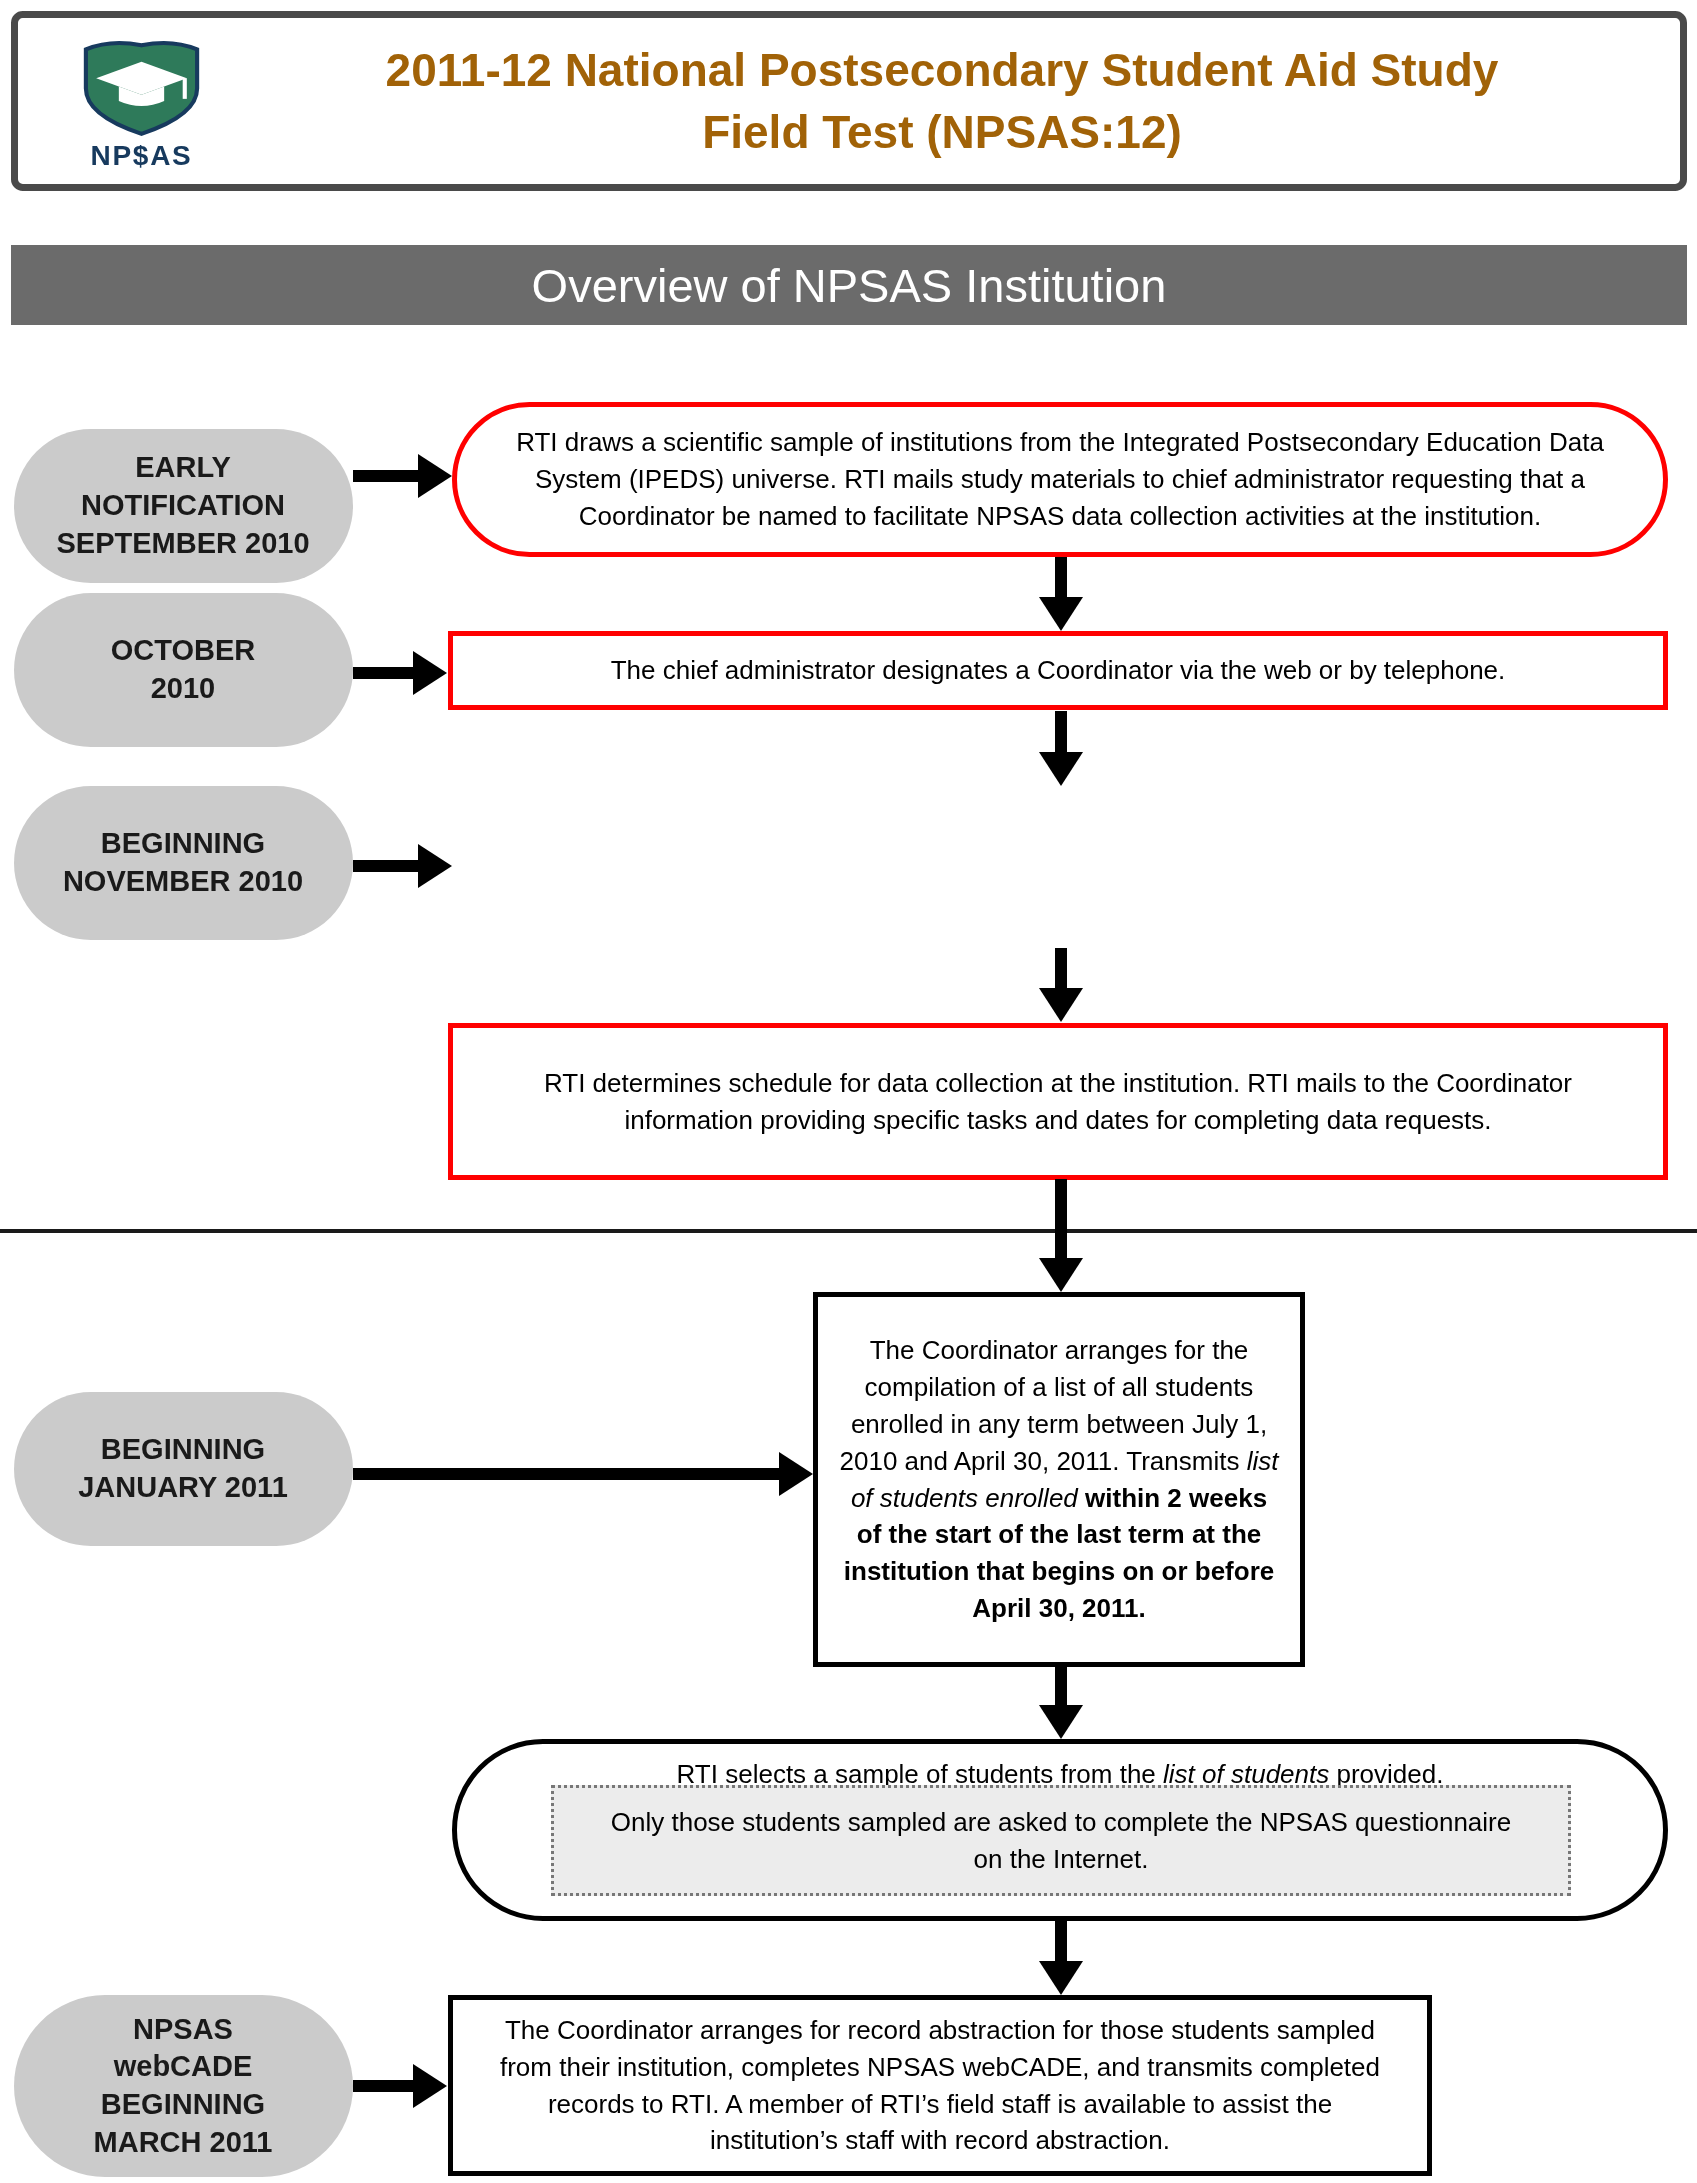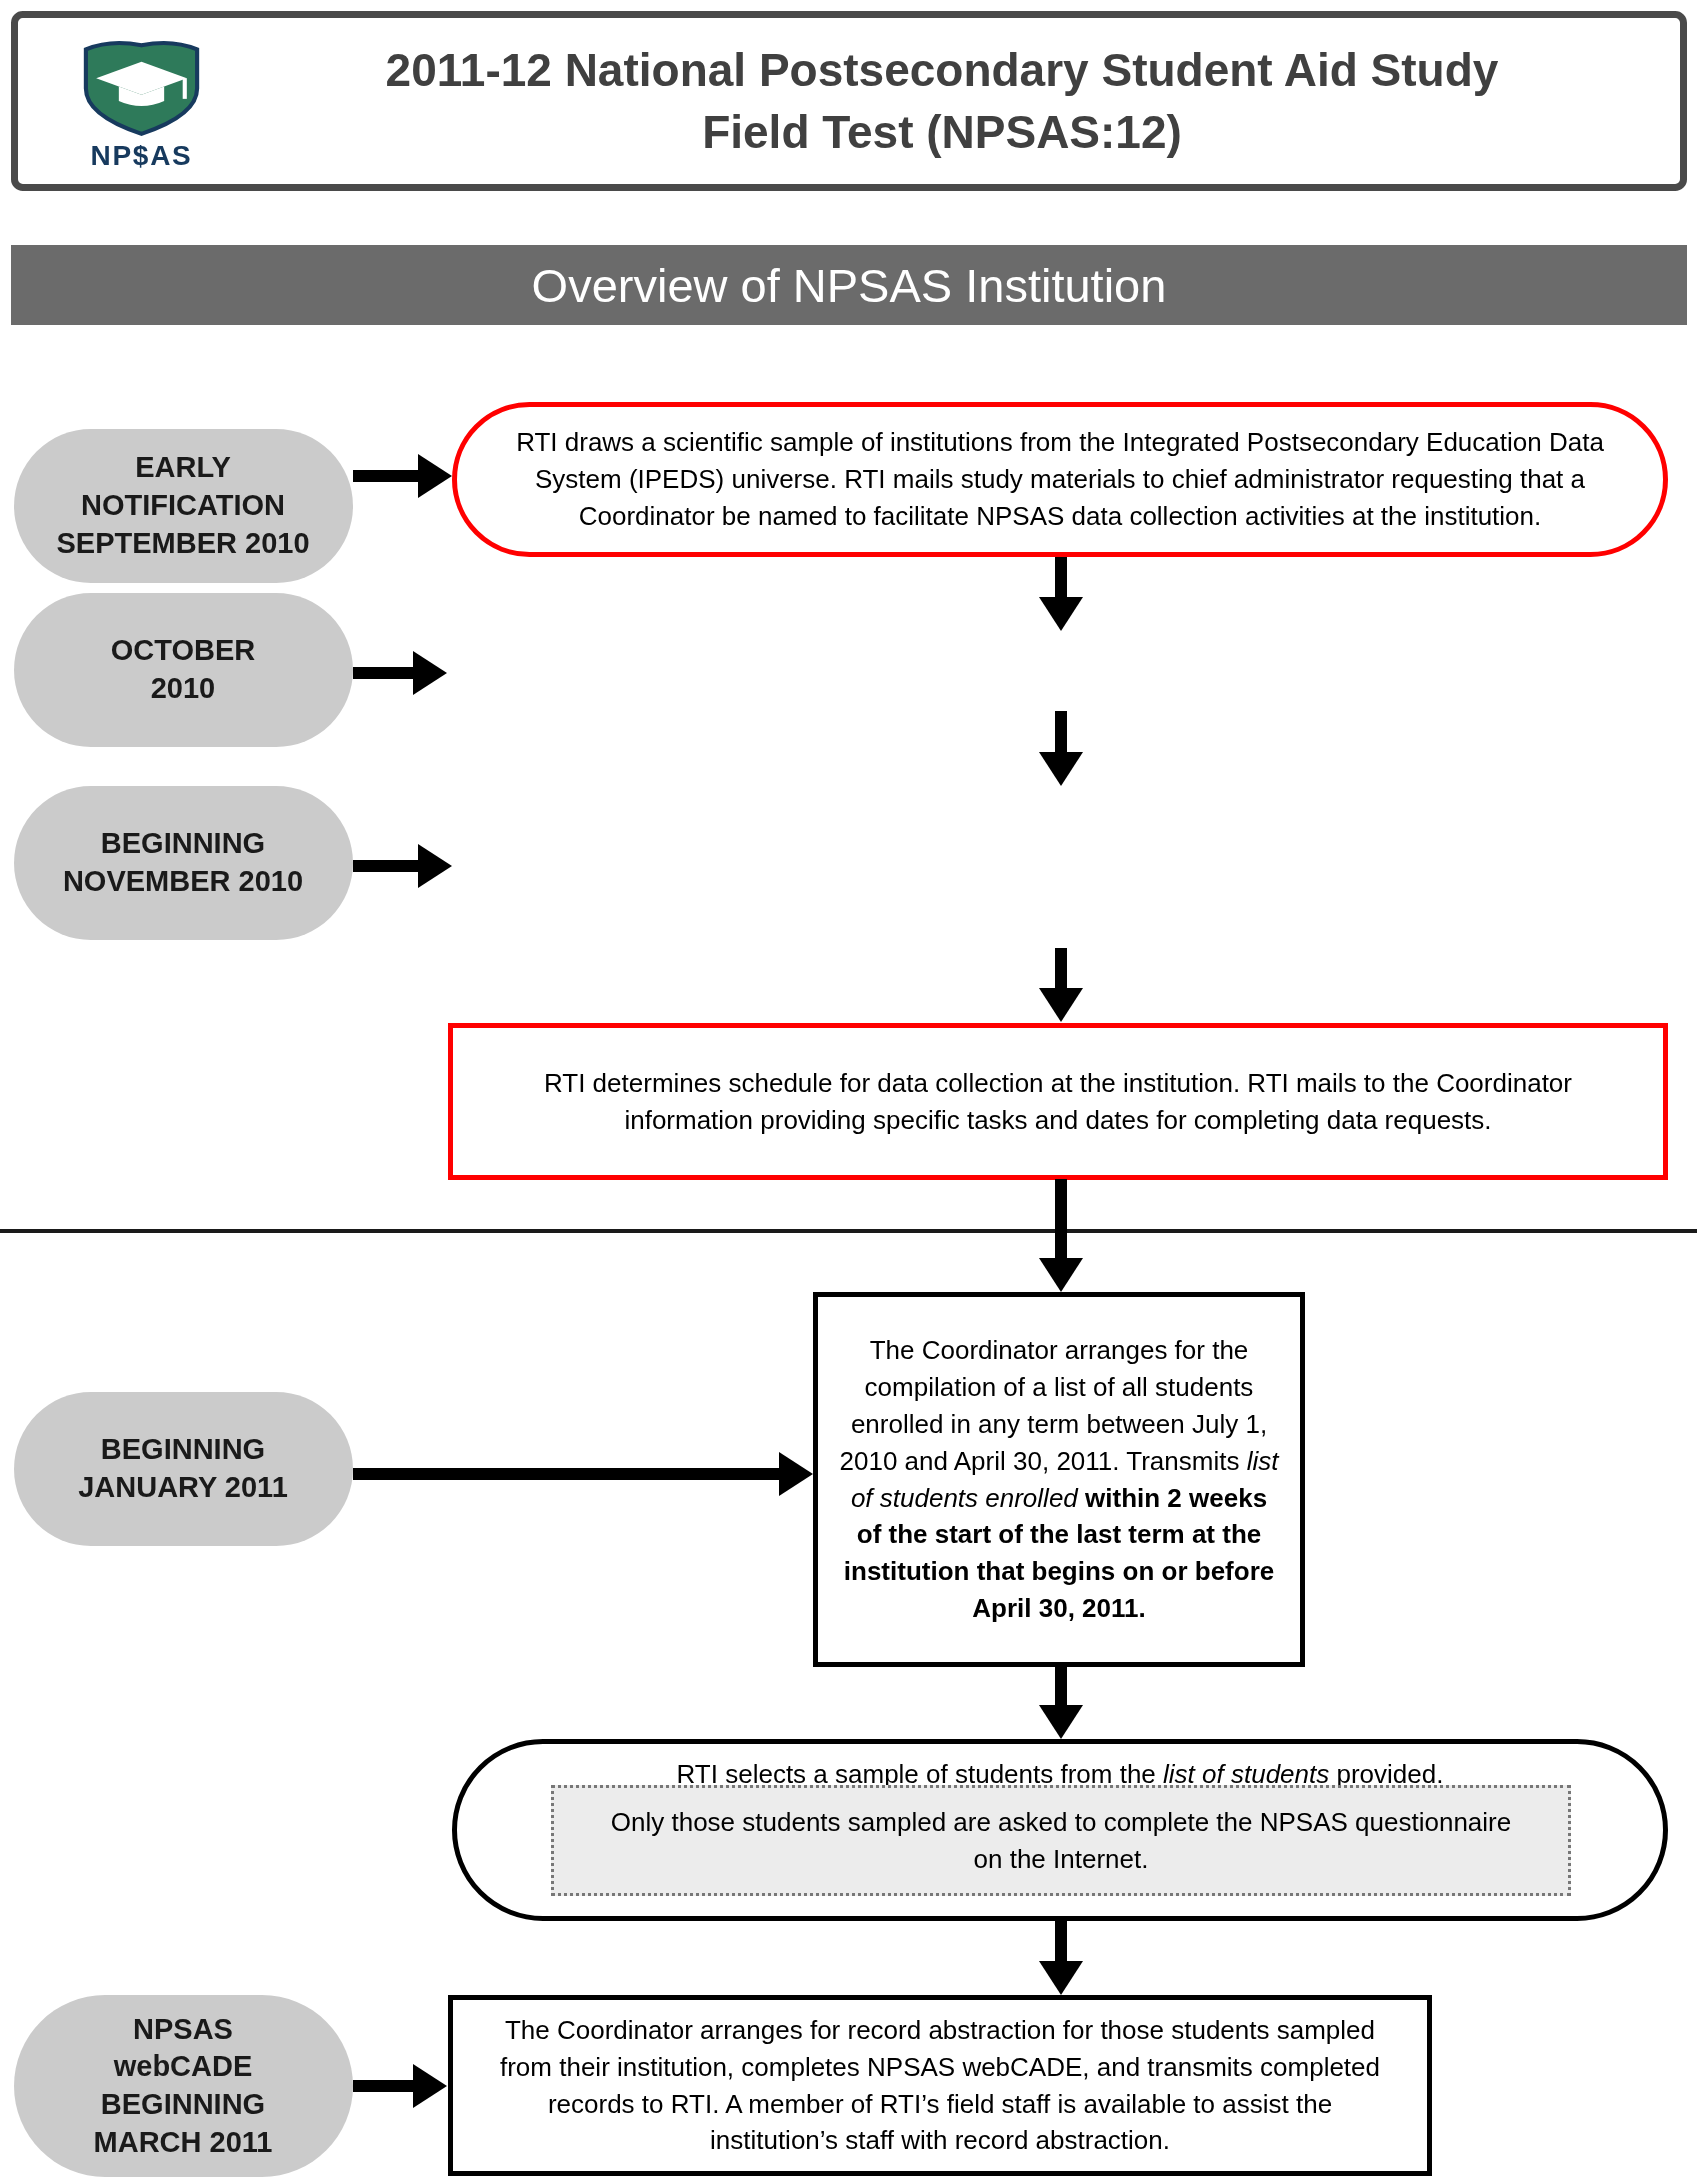--- a/index.html
+++ b/index.html
@@ -11,21 +11,21 @@
   .header-box {
     position:absolute; left:11px; top:11px; width:1676px; height:180px;
     border:7.6px solid #4a4a4a; border-radius:11.8px; background:#fff;
   }
   .logo { position:absolute; left:52px; top:17px; width:143px; text-align:center; }
   .logo svg { width:133px; height:103px; display:block; margin:0 auto; }
   .logo-label { font-weight:bold; font-size:28px; letter-spacing:1.7px; color:#173a5e; margin-top:1.7px; }
   .page-title {
     position:absolute; left:211px; right:25px; top:50%; transform:translateY(-50%);
     text-align:center; font-size:46px; font-weight:bold; line-height:1.35;
-    white-space:pre-line; color:#404040;
+    white-space:pre-line; color:#a16207;
   }
 
   
   .banner {
     position:absolute; left:11px; top:245px; width:1676px; height:80px;
     background:#6b6b6b; display:flex; align-items:center; justify-content:center;
   }
   .banner-title { color:#fff; font-size:47px; font-weight:400; }
 
   
@@ -128,20 +128,23 @@
 JANUARY 2011</div>
   <div class="tnode tnode-5">NPSAS
 webCADE
 BEGINNING
 MARCH 2011</div>
 
   <div class="step red-border step-a">
     <div>RTI draws a scientific sample of institutions from the Integrated Postsecondary Education Data System (IPEDS) universe. RTI mails study materials to chief administrator requesting that a Coordinator be named to facilitate NPSAS data collection activities at the institution.</div>
   </div>
 
+  <div class="step red-border step-b">
+    <div>The chief administrator designates a Coordinator via the web or by telephone.</div>
+  </div>
 
 
   <div class="step red-border step-d">
     <div>RTI determines schedule for data collection at the institution. RTI mails to the Coordinator information providing specific tasks and dates for completing data requests.</div>
   </div>
 
   <div class="step black-border step-e">
     <div><span>The Coordinator arranges for the compilation of a list of all students enrolled in any term between July 1, 2010 and April 30, 2011. Transmits </span><em>list of students enrolled</em><strong> within 2 weeks of the start of the last term at the institution that begins on or before April 30, 2011.</strong></div>
   </div>
 

